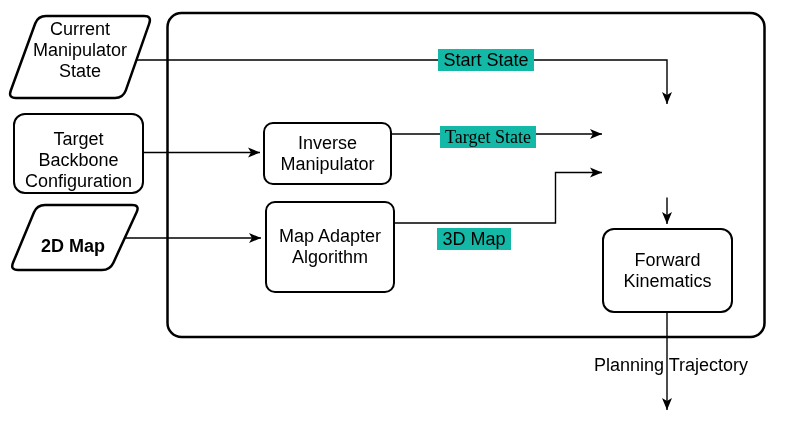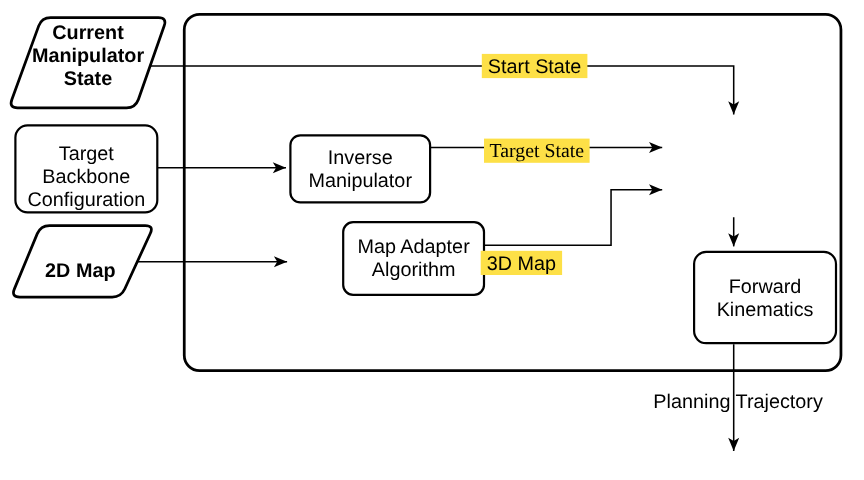--- a/index.html
+++ b/index.html
@@ -51,43 +51,43 @@
   .edge-label {
     position: absolute;
     display: flex;
     align-items: center;
     justify-content: center;
     text-align: center;
     font-size: 18px;
     line-height: 22px;
   }
   .edge-label .lbl-bg {
-    background: #fde047;
+    background: #14b8a6;
     padding: 0 5px;
   }
   .edge-label .lbl-clear {
     background: transparent;
   }
   .container-title {
     position: absolute;
     left: 551px;
     top: 19px;
     width: 200px;
     text-align: right;
     font-size: 18px;
     font-weight: bold;
     line-height: 22px;
   }
   #node-tbc     { left: 13px;  top: 113px; width: 131px; height: 81px; border-radius: 12px; align-items: flex-end; }
   #node-ik      { left: 263px; top: 122px; width: 129px; height: 63px; border-radius: 10px; }
-  #node-maa     { left: 265px; top: 201px; width: 130px; height: 68px; border-radius: 10px; margin-left: 46px; }
+  #node-maa     { left: 265px; top: 201px; width: 130px; height: 92px; border-radius: 10px; }
   #node-planner { left: 606px; top: 107px; width: 126px; height: 90px; border-radius: 12px; }
-  #node-fk      { left: 602px; top: 228px; width: 131px; height: 85px; border-radius: 12px; margin-left: 28px; }
+  #node-fk      { left: 602px; top: 228px; width: 131px; height: 85px; border-radius: 12px; }
 
-  #label-cms    { left: 18px;  top: 17px;  width: 124px; height: 66px; font-weight: bold; }
+  #label-cms    { left: 18px;  top: 17px;  width: 124px; height: 66px; }
   #label-2dmap  { left: 20px;  top: 206px; width: 106px; height: 80px; font-weight: bold; }
 
   #edge-label-start-state    { left: 406px; top: 48px;  width: 160px; height: 24px; }
   #edge-label-target-state   { left: 408px; top: 125px; width: 160px; height: 24px; font-family: Liberation Serif, serif; }
   #edge-label-3d-map         { left: 394px; top: 227px; width: 160px; height: 24px; }
   #edge-label-backbone-traj  { left: 551px; top: 353px; width: 240px; height: 24px; }
 </style>
 </head>
 <body>
 

